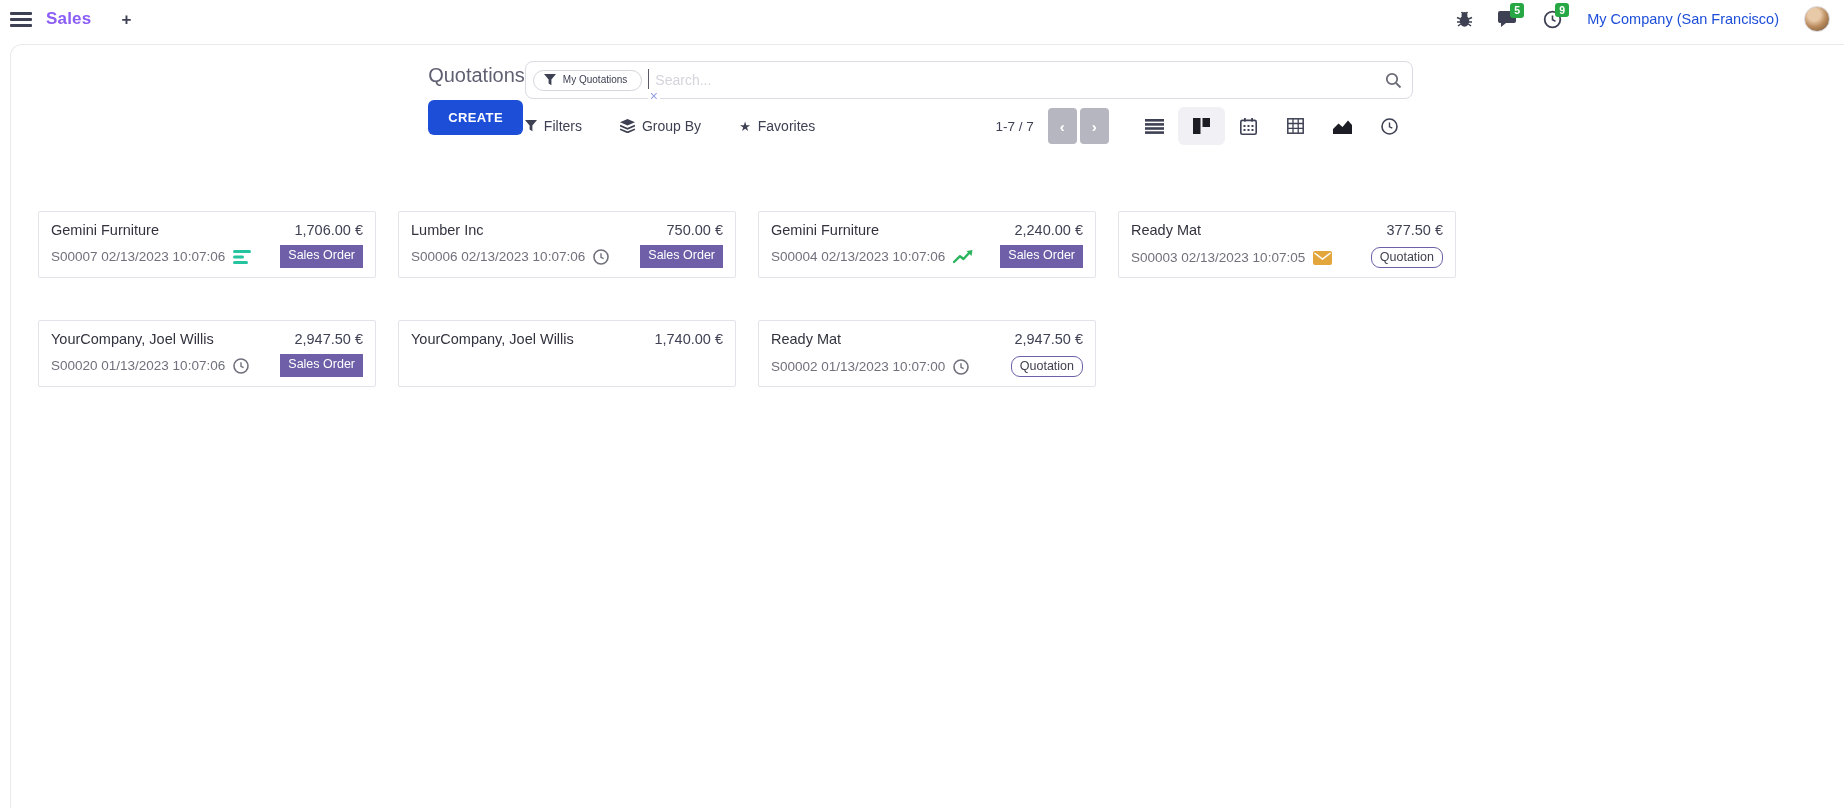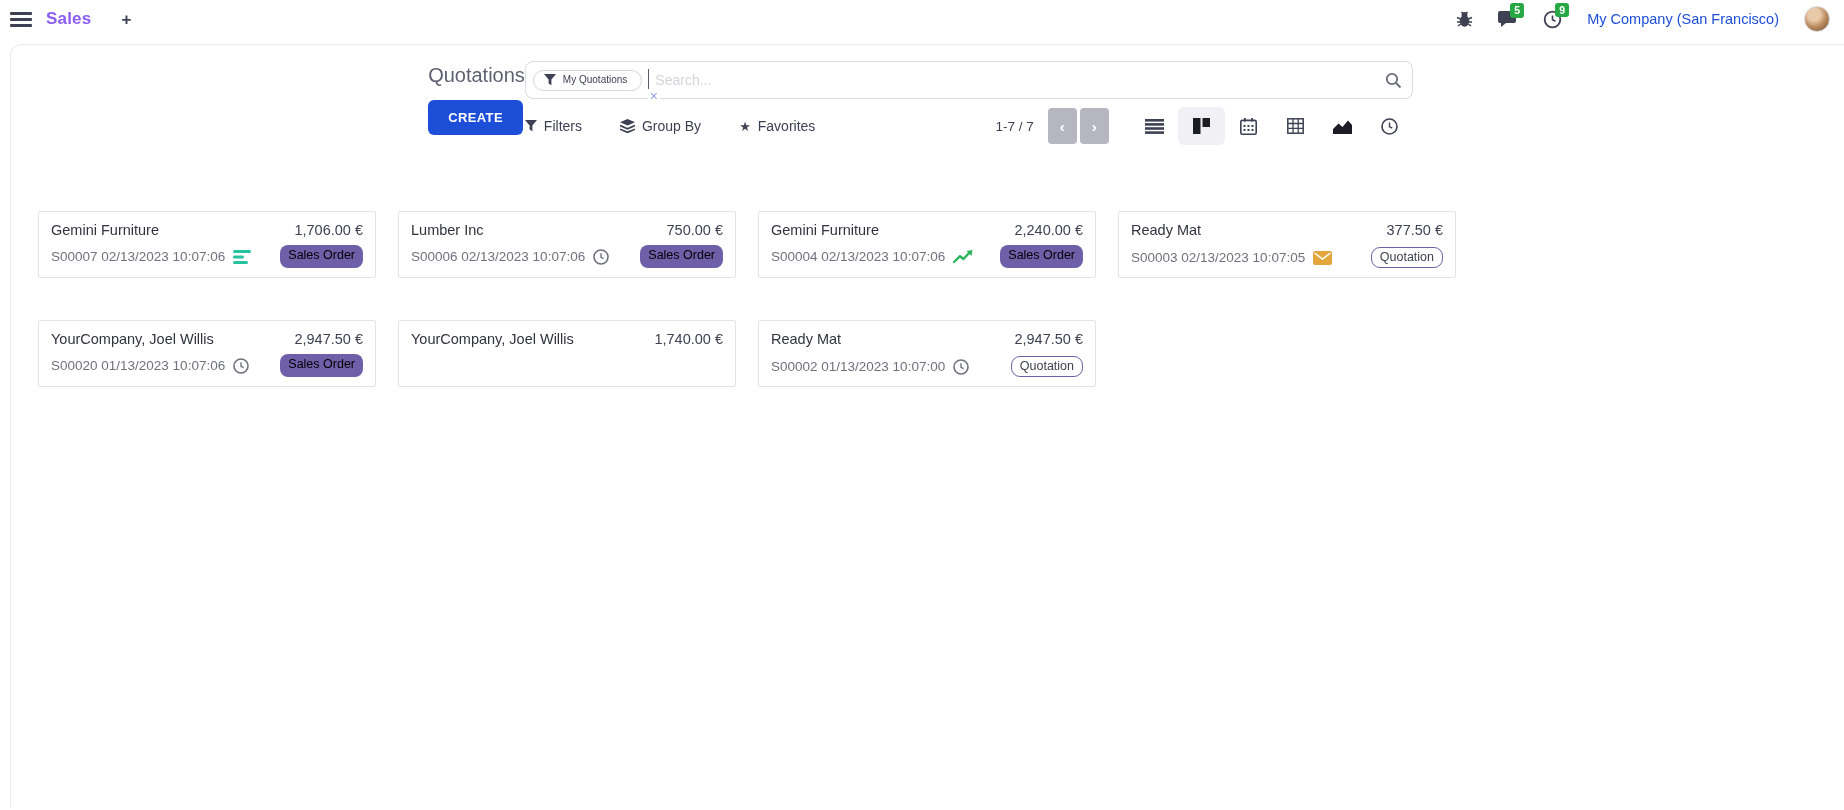--- a/index.html
+++ b/index.html
@@ -126,21 +126,21 @@
     cursor: pointer;
     margin-top: 28px;
   }
   .card-top { display: flex; justify-content: space-between; align-items: baseline; }
   .customer { font-size: 14.5px; font-weight: 500; color: #33333f; }
   .amount { font-size: 14.5px; color: #3e4153; }
   .card-bottom { display: flex; align-items: center; text-align: center; }
   .ref { font-size: 13.5px; color: #71717d; }
   .activity-btn { margin-left: 8px; display: inline-flex; align-items: center; cursor: pointer; }
   .badge { margin-left: auto; font-size: 12.5px; line-height: 1.25; white-space: nowrap; }
-  .badge-filled { background: #6e5fa8; color: #000000; border-radius: 8px; padding: 3px 8px 4px; }
+  .badge-filled { background: #6e5fa8; color: #ffffff; border-radius: 0; padding: 3px 8px 4px; }
   .badge-outline { border: 1px solid #6e5fa8; color: #41414f; border-radius: 9px; padding: 2px 8px 1px; background: #fff; }
   svg { display: block; }
 </style>
 </head>
 <body>
 
 <header class="topbar">
   <div class="hamburger">
       <span></span>
       <span></span>

